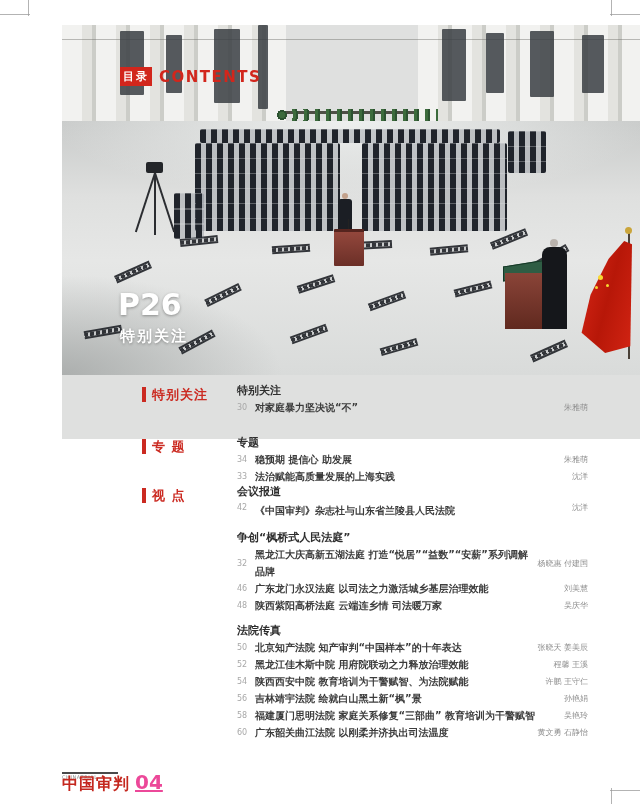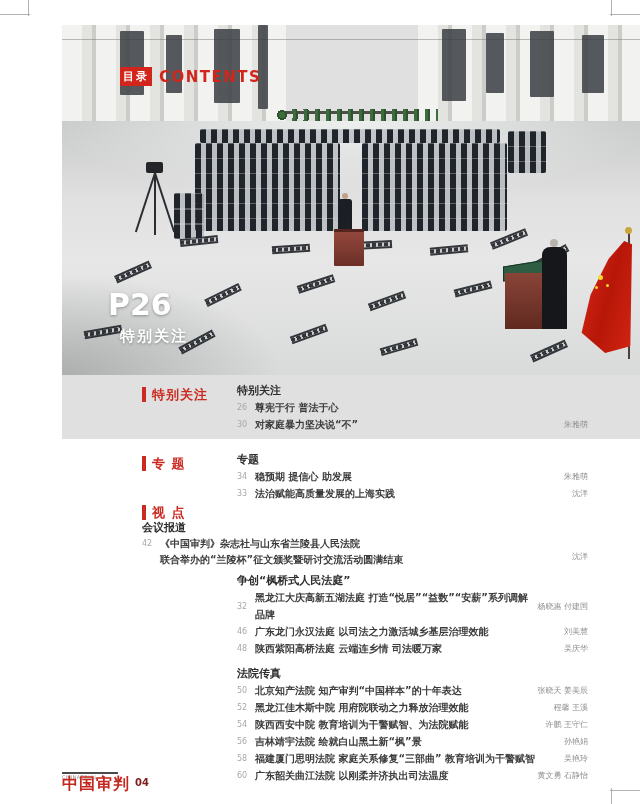--- a/index.html
+++ b/index.html
@@ -51,46 +51,46 @@
   .star{position:absolute;border-radius:50%;background:#f7d931;}
   .tripod-leg{position:absolute;width:2px;height:62px;background:#2b2d31;transform-origin:top center;}
   .camera{position:absolute;left:84px;top:137px;width:17px;height:11px;background:#232529;border-radius:2px;}
   .strip{position:absolute;width:38px;height:4px;opacity:.92;
     background:repeating-linear-gradient(90deg,#24272c 0 4px,#c6c8c9 4px 6px);
     border-top:2px solid #24272c;border-bottom:2px solid #24272c;}
 
   .toc-head{position:absolute;left:58px;top:42px;display:flex;align-items:center;gap:7px;}
   .toc-cn{background:#d2261c;color:#fff;font-weight:bold;font-size:11px;padding:2px 3px;letter-spacing:2px;}
   .toc-en{color:#d2261c;font-weight:bold;font-size:15px;letter-spacing:1.5px;}
-  .p-ref{position:absolute;left:46px;top:262px;color:#fff;font-size:30px;font-weight:bold;
+  .p-ref{position:absolute;left:56px;top:262px;color:#fff;font-size:30px;font-weight:bold;
     text-shadow:0 1px 3px rgba(0,0,0,.35);}
   .p-cap{position:absolute;left:58px;top:302px;color:#fff;font-size:15px;font-weight:bold;letter-spacing:2px;
     text-shadow:0 1px 3px rgba(0,0,0,.35);}
 
   
   .toc{position:absolute;left:142px;top:384px;width:446px;}
   .toc-group{display:flex;}
-  .g1{margin-bottom:20px;}.g2{}.g3{margin-bottom:6px;flex-direction:column;}.g4{margin-bottom:10px;}
+  .g1{margin-bottom:20px;}.g2{}.g3{margin-bottom:12px;}.g4{margin-bottom:10px;}
   .side-cell{width:95px;flex:none;}
   .side-label{display:inline-block;color:#cb2a21;font-weight:bold;font-size:13px;letter-spacing:1px;
     border-left:4px solid #cb2a21;padding-left:6px;line-height:15px;}
   .content-cell{flex:1;}
   .group-header{font-weight:bold;color:#2e2e2e;font-size:11px;height:15px;line-height:13px;}
   .entry{display:flex;line-height:17px;align-items:center;}
   .entry.two{align-items:flex-end;line-height:16px;}
   .num{width:18px;flex:none;color:#a8a8a8;font-size:8px;}
   .title{flex:1;color:#3c3c3c;font-weight:bold;font-size:10px;padding-right:8px;}
   .author{flex:none;color:#8f8f8f;font-size:8px;white-space:nowrap;}
 
   
   .footer{position:absolute;left:62px;top:772px;display:flex;align-items:flex-end;}
   .logo-rule{width:56px;border-top:2px solid #4a4a4a;margin-bottom:1px;}
   .logo-en{font-size:5px;color:#8d8d8d;letter-spacing:.6px;line-height:5px;}
   .logo-cn{font-size:16px;color:#c4271e;font-weight:bold;line-height:10px;margin-top:-1px;letter-spacing:1px;}
-  .page-num{font-size:10px;font-weight:bold;color:#7f1d1d;margin-left:5px;line-height:13px;}
+  .page-num{font-size:20px;font-weight:bold;color:#ec4899;margin-left:5px;line-height:13px;text-decoration:underline;}
 </style>
 </head>
 <body>
 
 <div class="page">
 
   <div class="cm" style="left:28px;top:0;width:1px;height:16px;"></div>
   <div class="cm" style="left:0;top:14px;width:30px;height:1px;"></div>
   <div class="cm" style="left:611px;top:0;width:1px;height:16px;"></div>
   <div class="cm" style="left:610px;top:14px;width:30px;height:1px;"></div>
@@ -168,25 +168,20 @@
 
   <div class="toc">
 
     <div class="toc-group g1">
       <div class="side-cell">
         <span class="side-label">特别关注</span>
       </div>
       <div class="content-cell">
         <div class="group-header">特别关注</div>
         <div class="entry">
-          <span class="num">26</span>
-          <span class="title">尊宪于行 普法于心</span>
-          <span class="author"></span>
-        </div>
-        <div class="entry">
           <span class="num">30</span>
           <span class="title">对家庭暴力坚决说“不”</span>
           <span class="author">朱雅萌</span>
         </div>
       </div>
     </div>
 
     <div class="toc-group g2">
       <div class="side-cell">
         <span class="side-label">专 题</span>
@@ -209,21 +204,20 @@
     <div class="toc-group g3">
       <div class="side-cell">
         <span class="side-label">视 点</span>
       </div>
       <div class="content-cell">
         <div class="group-header">会议报道</div>
         <div class="entry two">
           <span class="num" style="align-self:flex-start;">42</span>
           <span class="title">
             <span style="display:block;">《中国审判》杂志社与山东省兰陵县人民法院</span>
-            <span style="display:block;">联合举办的“兰陵杯”征文颁奖暨研讨交流活动圆满结束</span>
           </span>
           <span class="author" style="padding-bottom:3px;">沈洋</span>
         </div>
       </div>
     </div>
 
     <div class="toc-group g4">
       <div class="side-cell"></div>
       <div class="content-cell">
         <div class="group-header">争创“枫桥式人民法庭”</div>

